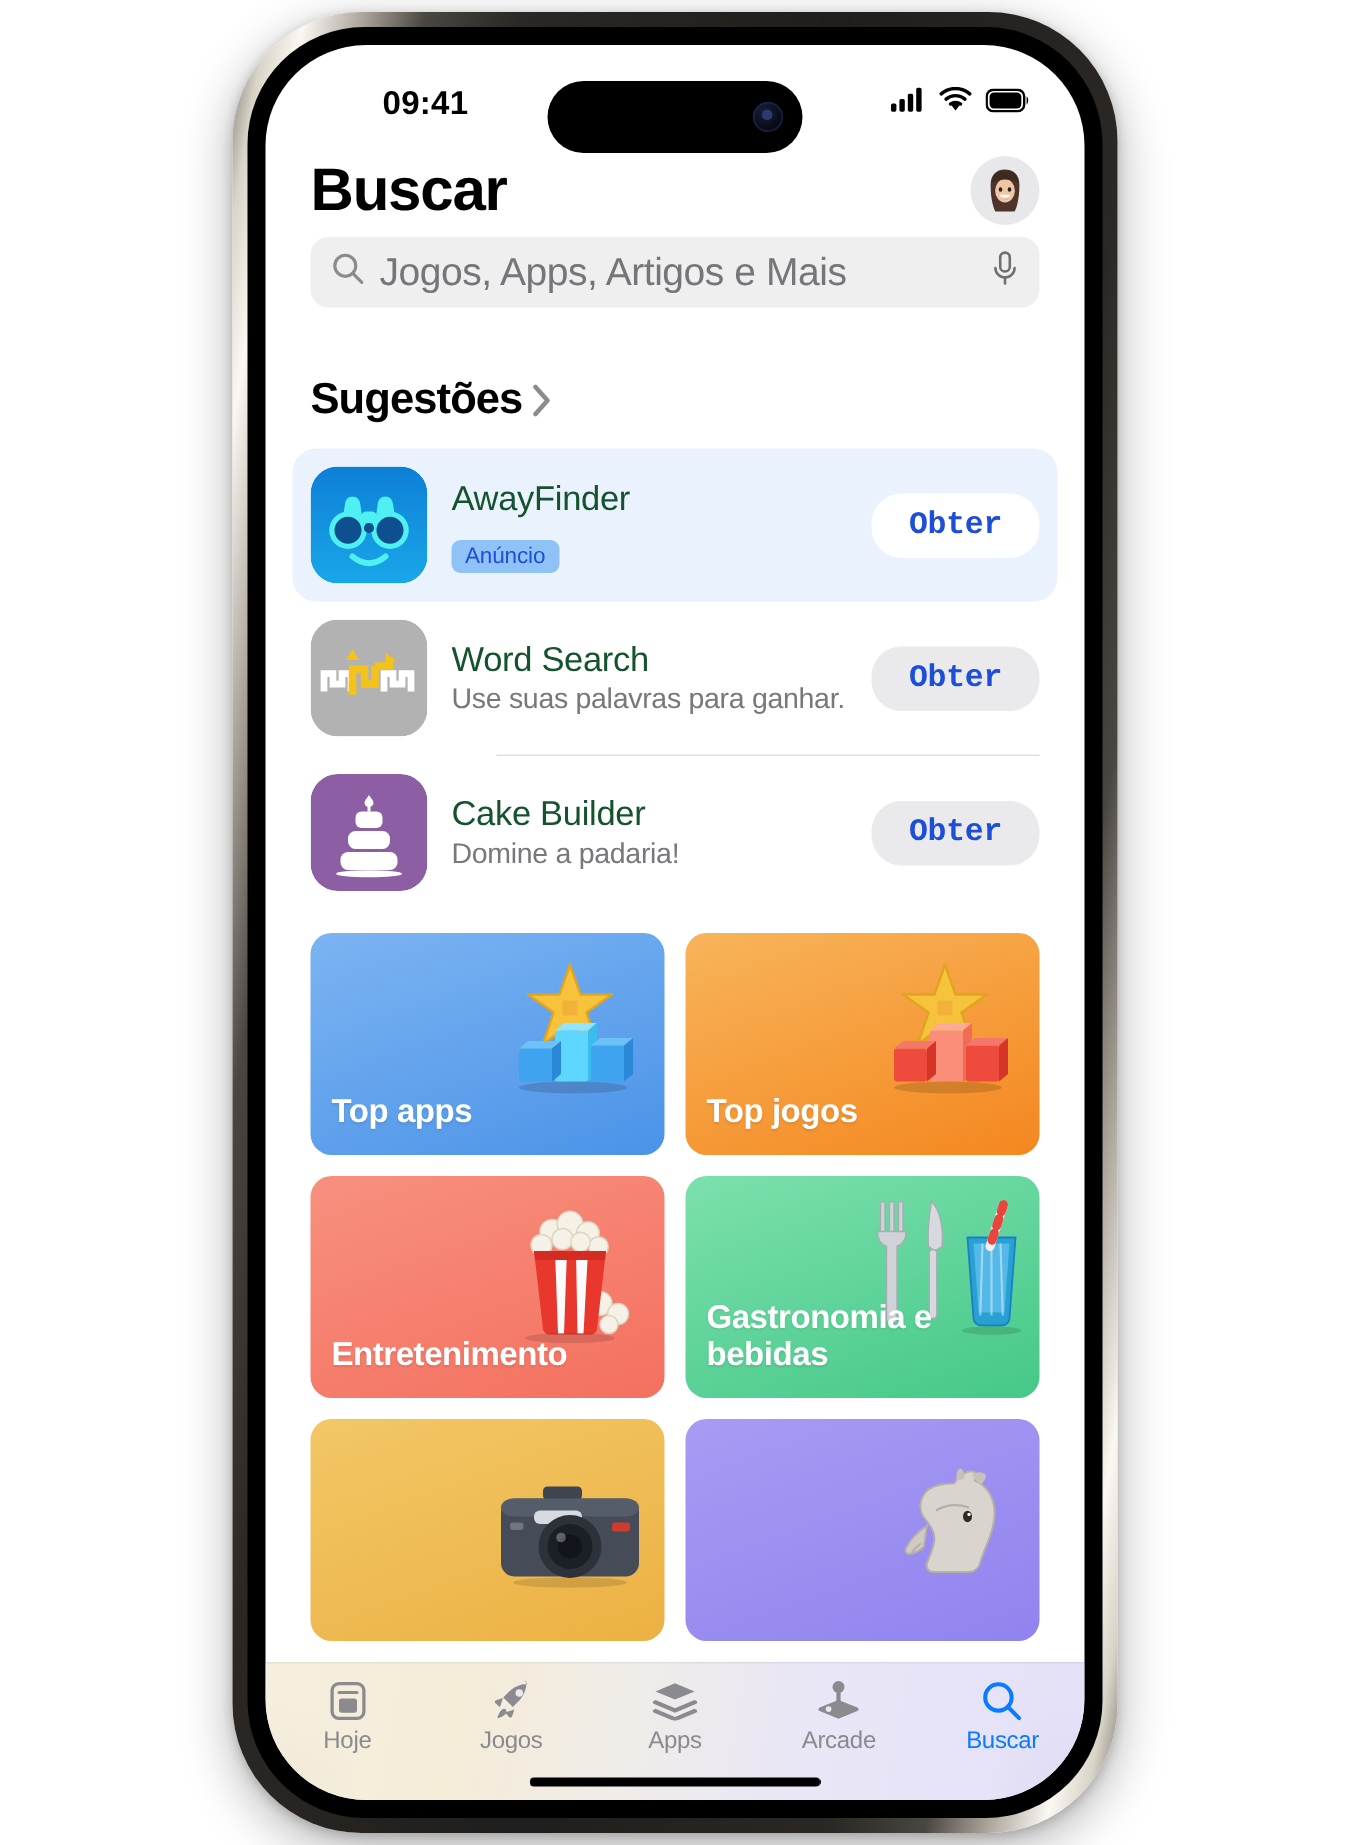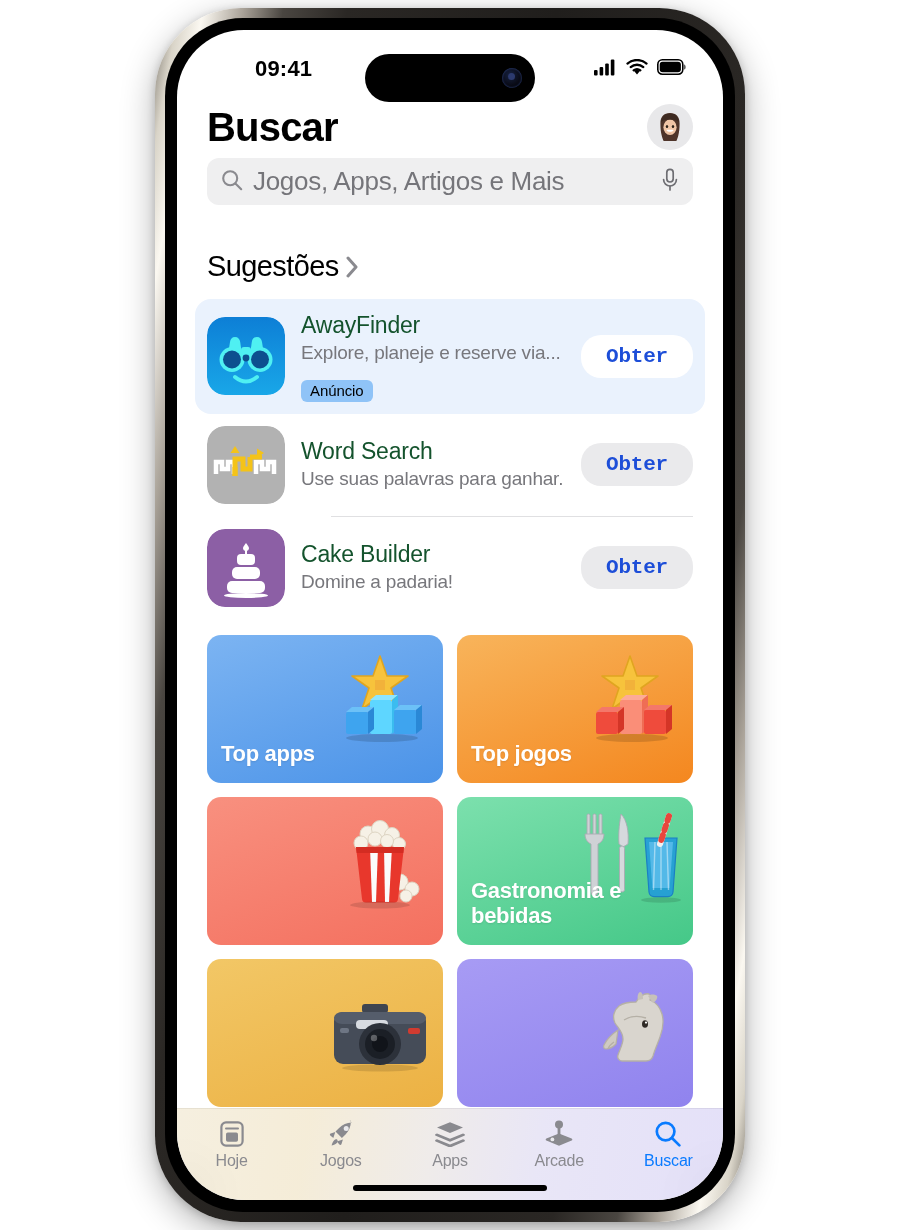--- a/index.html
+++ b/index.html
@@ -133,21 +133,21 @@
     position: absolute; left: 0; top: 185px;
     width: 546px; height: 985px;
     overflow: hidden;
   }
   .section-head {
     display: flex; align-items: center; gap: 7px;
     padding: 0 30px;
     margin-top: 35px;
   }
   .section-title {
-    font-size: 29px; font-weight: normal;
+    font-size: 29px; font-weight: bold;
     letter-spacing: -0.6px; color: #000;
   }
   .chev {
     width: 13px; height: 22px;
     flex: none;
   }
 
   
   .sug-list { margin-top: 16px; padding: 0 18px; }
   .sug-row {
@@ -176,21 +176,21 @@
     font-size: 19px; color: #77777c;
     letter-spacing: -0.2px;
     line-height: 1.3;
     margin-top: 2px;
     white-space: nowrap; overflow: hidden;
   }
   .ad-badge {
     display: inline-block;
     margin-top: 14px;
     background: #8fc3f7;
-    color: #000000;
+    color: #1d4ed8;
     font-size: 15px;
     padding: 2px 9px 3px 9px;
     border-radius: 6px;
     letter-spacing: -0.1px;
   }
   .get-btn {
     flex: none;
     background: #eaeaec;
     color: #1d4ed8;
     font-size: 21px; font-weight: bold;
@@ -392,21 +392,20 @@
                   <circle cx="25" cy="42.5" r="12.5" fill="#4ff0f2"></circle>
                   <circle cx="53" cy="42.5" r="12.5" fill="#4ff0f2"></circle>
                   <circle cx="25" cy="42.5" r="9" fill="#0d4f8f"></circle>
                   <circle cx="53" cy="42.5" r="9" fill="#0d4f8f"></circle>
                   <circle cx="39" cy="41" r="3.4" fill="#0d4f8f"></circle>
                   <path d="M28 60q11 9 22 0" stroke="#4ff0f2" stroke-width="4" fill="none" stroke-linecap="round"></path>
                 </svg>
               </div>
               <div class="sug-text">
                 <div class="sug-name">AwayFinder</div>
-                <div class="sug-desc">Explore, planeje e reserve via...</div>
                 <span class="ad-badge">Anúncio</span>
               </div>
               <button class="get-btn on-light">Obter</button>
             </div>
 
             <div class="sug-row">
               <div class="sug-icon">
                 <svg width="78" height="78" viewBox="0 0 78 78">
                   <rect width="78" height="78" rx="18" fill="#b2b2b2"></rect>
                   <path d="M9 48v-12h6v7h6v-7h6v12" stroke="#ffffff" stroke-width="4.5" fill="none" stroke-linejoin="miter"></path>
@@ -505,20 +504,21 @@
                       <circle cx="82" cy="75" r="7"></circle>
                     <circle cx="76" cy="82" r="6"></circle>
                   </g>
                   <path d="M26 33h48l-6 52a4 4 0 0 1-4 3.6H36a4 4 0 0 1-4-3.6z" fill="#e8372c"></path>
                   <path d="M40 33h8l-2 55h-4z" fill="#fbfbfb"></path>
                   <path d="M54 33h8l-3 55h-4z" fill="#fbfbfb"></path>
                   <path d="M26 33h48l-.7 6H26.7z" fill="#d42c22"></path>
                   <ellipse cx="50" cy="91" rx="30" ry="3.4" fill="rgba(0,0,0,0.12)"></ellipse>
                 </svg>
               </div>
+              <div class="ex-label">Entretenimento</div>
             </div>
 
             <div class="ex-card" style="background:linear-gradient(160deg,#7ce0ad,#45c888);">
               <div class="ex-art" style="right:2px;top:6px;width:120px;">
                 <svg width="116" height="100" viewBox="0 0 116 100">
 
                   <g fill="#cfd2d6" stroke="#a8acb2" stroke-width="0.9">
                     <rect x="14" y="6" width="3" height="22" rx="1.4"></rect>
                     <rect x="20" y="6" width="3" height="22" rx="1.4"></rect>
                     <rect x="26" y="6" width="3" height="22" rx="1.4"></rect>

